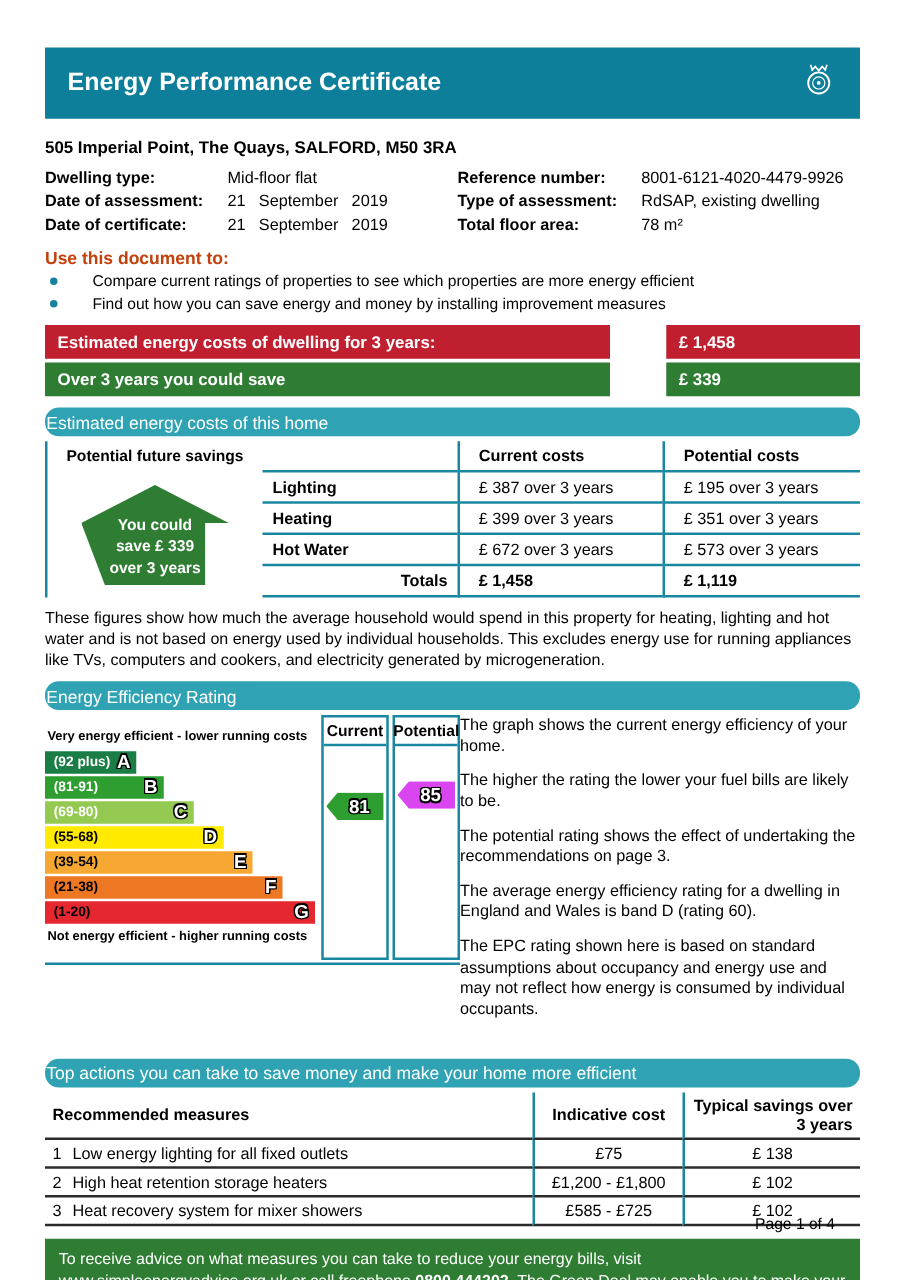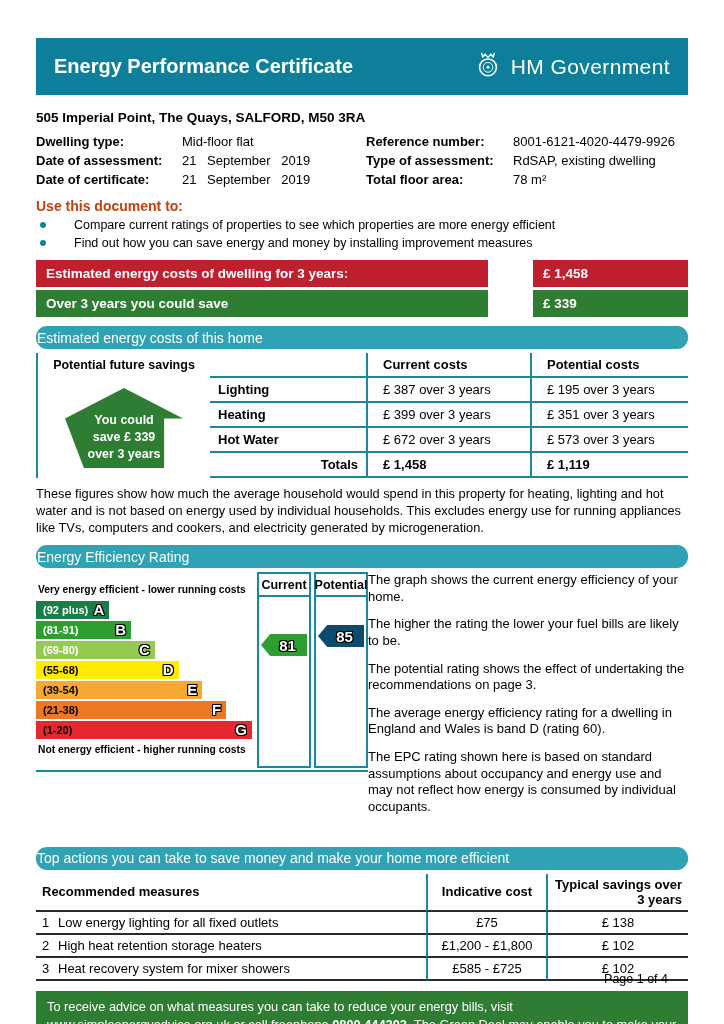--- a/index.html
+++ b/index.html
@@ -105,21 +105,20 @@
       <div class="banner-title">Energy Performance Certificate</div>
       <div class="gov">
         <span>
           <svg width="30" height="30" viewBox="0 0 32 32">
             <path d="M9 3 L10.5 7.5 L13 4.5 L16 8 L19 4.5 L21.5 7.5 L23 3" fill="none" stroke="#fff" stroke-width="1.4"></path>
             <circle cx="16" cy="18.5" r="9" fill="none" stroke="#fff" stroke-width="1.6"></circle>
             <circle cx="16" cy="18.5" r="5.2" fill="none" stroke="#fff" stroke-width="1"></circle>
             <circle cx="16" cy="18.5" r="1.6" fill="#fff"></circle>
           </svg>
         </span>
-        <span class="gov-text">HM Government</span>
       </div>
     </div>
 
     <div class="address">505 Imperial Point, The Quays, SALFORD, M50 3RA</div>
     <div class="details">
       <div class="dlabel">Dwelling type:</div>
       <div>Mid-floor flat</div>
       <div class="dlabel">Reference number:</div>
       <div>8001-6121-4020-4479-9926</div>
 
@@ -222,21 +221,21 @@
           </div>
         </div>
         <div class="cap cap-bottom">Not energy efficient - higher running costs</div>
 
         <div class="col col-current">
           <div class="col-head">Current</div>
           <div class="pointer ptr-current outline" style="background: rgb(47, 158, 49);">81</div>
         </div>
         <div class="col col-potential">
           <div class="col-head">Potential</div>
-          <div class="pointer ptr-potential outline" style="background: #0c4a6e;">85</div>
+          <div class="pointer ptr-potential outline" style="background: #d946ef;">85</div>
         </div>
       </div>
 
       <div class="rating-text">
         <p>The graph shows the current energy efficiency of your home.</p>
         <p>The higher the rating the lower your fuel bills are likely to be.</p>
         <p>The potential rating shows the effect of undertaking the recommendations on page 3.</p>
         <p>The average energy efficiency rating for a dwelling in England and Wales is band D (rating 60).</p>
         <p>The EPC rating shown here is based on standard assumptions about occupancy and energy use and may not reflect how energy is consumed by individual occupants.</p>
       </div>

